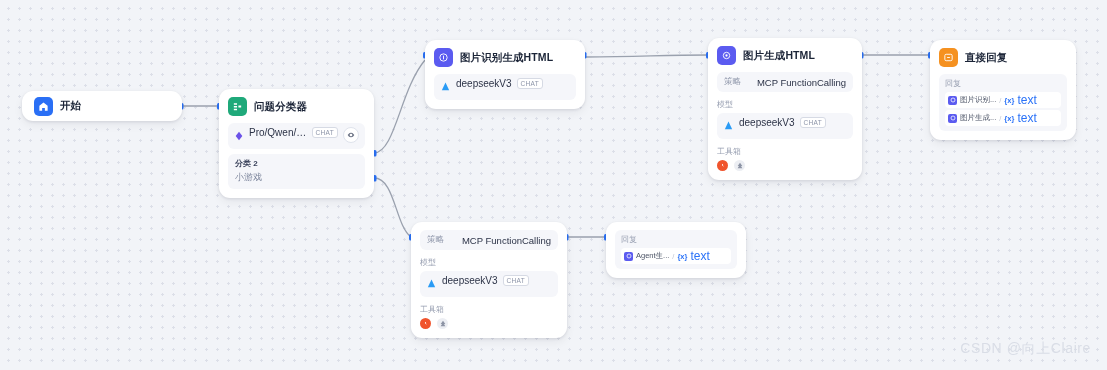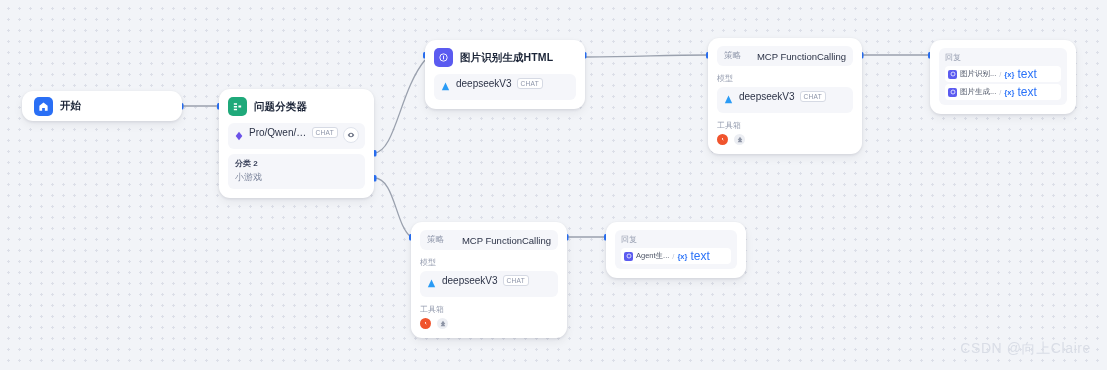--- a/index.html
+++ b/index.html
@@ -265,20 +265,29 @@
         <svg width="11" height="11" viewBox="0 0 24 24" fill="#2a9bf5">
             <path d="M12 3 4 20h16z"></path>
           </svg>
       </span>
       <span class="model-name">deepseekV3</span>
       <span class="badge">CHAT</span>
     </div>
   </div>
 
   <div class="node" style="left:708px; top:38px; width:154px;">
+    <div class="node-head">
+      <span class="n-icon" style="background:#5b5bf0;">
+        <svg width="11" height="11" viewBox="0 0 24 24" fill="none" stroke="#fff" stroke-width="2">
+            <circle cx="12" cy="12" r="7"></circle>
+            <circle cx="12" cy="12" r="2.5" fill="#fff" stroke="none"></circle>
+          </svg>
+      </span>
+      <span class="n-title">图片生成HTML</span>
+    </div>
     <div class="kv-row">
       <span class="kv-key">策略</span>
       <span class="kv-val">MCP FunctionCalling</span>
     </div>
     <div class="section-label">模型</div>
     <div class="row-box">
       <span>
         <svg width="11" height="11" viewBox="0 0 24 24" fill="#2a9bf5">
             <path d="M12 3 4 20h16z"></path>
           </svg>
@@ -295,20 +304,29 @@
       </span>
       <span class="tool-dot" style="background:#eceef3;">
         <svg width="8" height="8" viewBox="0 0 24 24" fill="#8d94a5">
             <path d="M12 2 5 12h4l-4 7h14l-4-7h4z"></path>
           </svg>
       </span>
     </div>
   </div>
 
   <div class="node" style="left:930px; top:40px; width:146px;">
+    <div class="node-head">
+      <span class="n-icon" style="background:#f59120;">
+        <svg width="11" height="11" viewBox="0 0 24 24" fill="none" stroke="#fff" stroke-width="2">
+            <rect x="4" y="5" width="16" height="14" rx="3"></rect>
+            <path d="M9 12h6"></path>
+          </svg>
+      </span>
+      <span class="n-title">直接回复</span>
+    </div>
     <div class="reply-box">
       <div class="section-label">回复</div>
       <div class="var-row">
         <span class="var-ico" style="background:#5b5bf0;">
           <svg width="6" height="6" viewBox="0 0 24 24" fill="none" stroke="#fff" stroke-width="3">
               <circle cx="12" cy="12" r="8"></circle>
             </svg>
         </span>
         <span class="var-name">图片识别...</span>
         <span class="var-sep">/</span>

